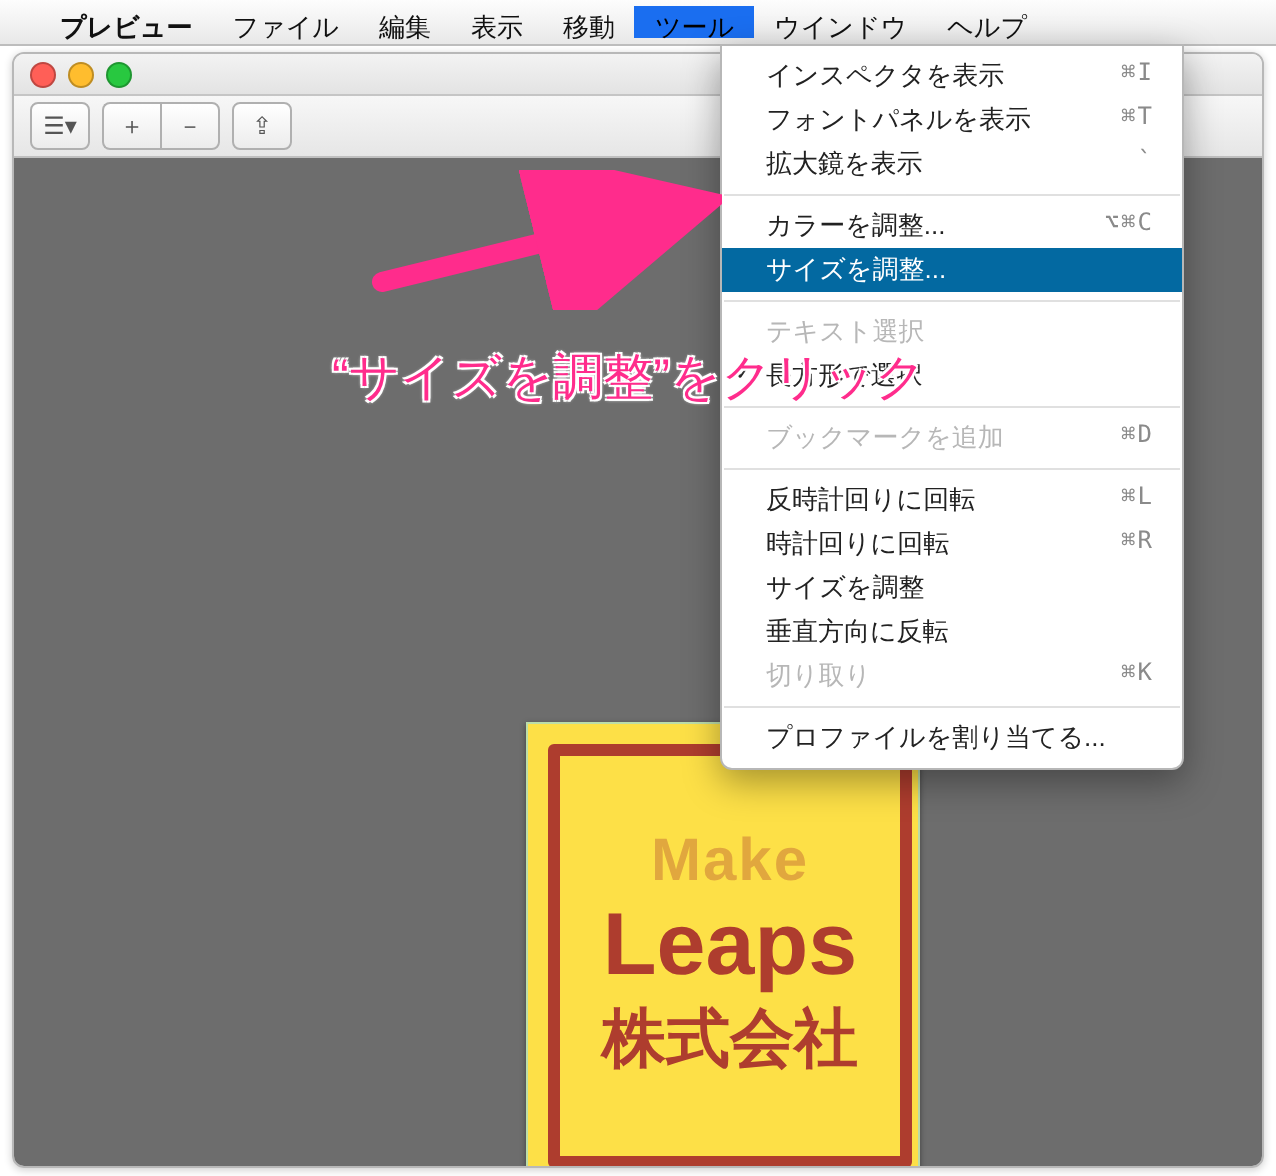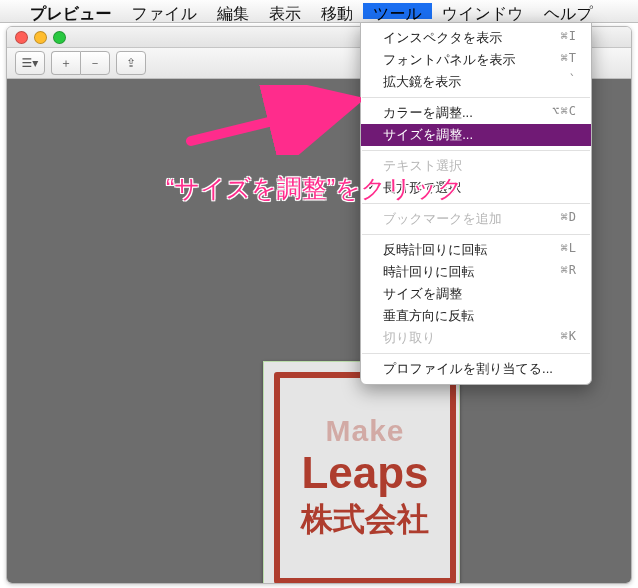--- a/index.html
+++ b/index.html
@@ -1,45 +1,45 @@
 <!DOCTYPE html>
 <html><head>
 <meta charset="utf-8">
 <style>
 html,body{margin:0;padding:0;font-family:"Hiragino Kaku Gothic Pro","Helvetica Neue",Arial,sans-serif;font-size:13px;background:#fff}
 #stage{position:relative;width:638px;height:588px;background:#fff;overflow:hidden}
 
 #menubar{position:absolute;left:0;right:0;top:0;height:22px;background:linear-gradient(#fdfdfd,#e8e8e8);border-bottom:1px solid #bdbdbd;display:flex;align-items:center;padding-left:8px;color:#111}
 #menubar .apple{font-size:14px;margin-right:12px}
-#menubar .mi{padding:0 10px;height:16px;line-height:22px;font-size:16px}
+#menubar .mi{padding:0 10px;height:16px;line-height:22px;font-size:13px}
 #menubar .mi.bold{font-weight:600}
 #menubar .mi.open{background:#1a6ef0;color:#000000}
 
 #win{position:absolute;left:6px;top:26px;width:624px;height:556px;border:1px solid #b8b8b8;border-radius:6px;overflow:hidden;box-shadow:0 1px 4px rgba(0,0,0,.2)}
 #titlebar{height:20px;background:linear-gradient(#f3f3f3,#e3e3e3);border-bottom:1px solid #c5c5c5;display:flex;align-items:center;padding-left:8px;gap:6px}
 .tlight{width:11px;height:11px;border-radius:50%;border:1px solid rgba(0,0,0,.25)}
 .tl-r{background:#ff5f57}.tl-y{background:#ffbd2e}.tl-g{background:#28c840}
 #toolbar{height:30px;background:linear-gradient(#f7f7f7,#e6e6e6);border-bottom:1px solid #bfbfbf;display:flex;align-items:center;padding:0 8px;gap:6px}
 .seg{display:flex}
 .tbtn{min-width:28px;height:22px;border:1px solid #b0b0b0;border-radius:4px;background:linear-gradient(#ffffff,#ececec);display:flex;align-items:center;justify-content:center;color:#555;font-size:12px}
 .seg .tbtn{border-radius:0}
 .seg .tbtn:first-child{border-right:none;border-top-left-radius:4px;border-bottom-left-radius:4px}
 .seg .tbtn:last-child{border-top-right-radius:4px;border-bottom-right-radius:4px}
 
 #canvas{position:absolute;left:0;right:0;top:52px;bottom:0;background:#6d6d6d}
-#imgbox{position:absolute;left:256px;top:282px;width:195px;height:225px;background:#e5e5e5;border:1px solid #bda;box-shadow:0 1px 3px rgba(0,0,0,.4)}
+#imgbox{position:absolute;left:256px;top:282px;width:195px;height:225px;background:#fde047;border:1px solid #bda;box-shadow:0 1px 3px rgba(0,0,0,.4)}
 #stamp{position:absolute;left:10px;top:10px;width:170px;height:200px;border:6px solid #b83a2a;border-radius:3px;display:flex;flex-direction:column;align-items:center;justify-content:center;color:#b83a2a;font-weight:700;filter:blur(.3px) saturate(.9)}
 #stamp .l1{font-size:30px;letter-spacing:1px;opacity:.35}
 #stamp .l2{font-size:44px}
 #stamp .l3{font-size:32px;font-family:Liberation Serif, serif}
 
 #menu{position:absolute;left:360px;top:22px;width:230px;background:#fff;border:1px solid #b7b7b7;border-radius:0 0 6px 6px;box-shadow:0 6px 18px rgba(0,0,0,.35);padding:4px 0;z-index:10}
 .mrow{padding:2px 14px 2px 22px;display:flex;justify-content:space-between;color:#222;font-size:13px;height:18px;position:relative}
 .mrow.disabled{color:#b7b7b7}
-.mrow.sel{background:#701a75;color:#fff}
+.mrow.sel{background:#0369a1;color:#fff}
 .mrow .sc{color:#8a8a8a;font-size:12px;font-family:Menlo,monospace;letter-spacing:1px}
 .mrow.sel .sc{color:#e8f0ff}
 .mrow .chk{position:absolute;left:6px;font-size:12px}
 .msep{height:1px;margin:4px 1px;background:#e0e0e0}
 
 #arrow{position:absolute;z-index:20;left:186px;top:85px}
 #caption{position:absolute;z-index:20;left:166px;top:172px;font-size:25px;font-weight:400;color:#ff2c8c;text-shadow:0 0 2px #fff,0 0 2px #fff,1px 1px 0 #fff,-1px -1px 0 #fff,-1px 1px 0 #fff,1px -1px 0 #fff}
 </style>
 </head>
 <body>

